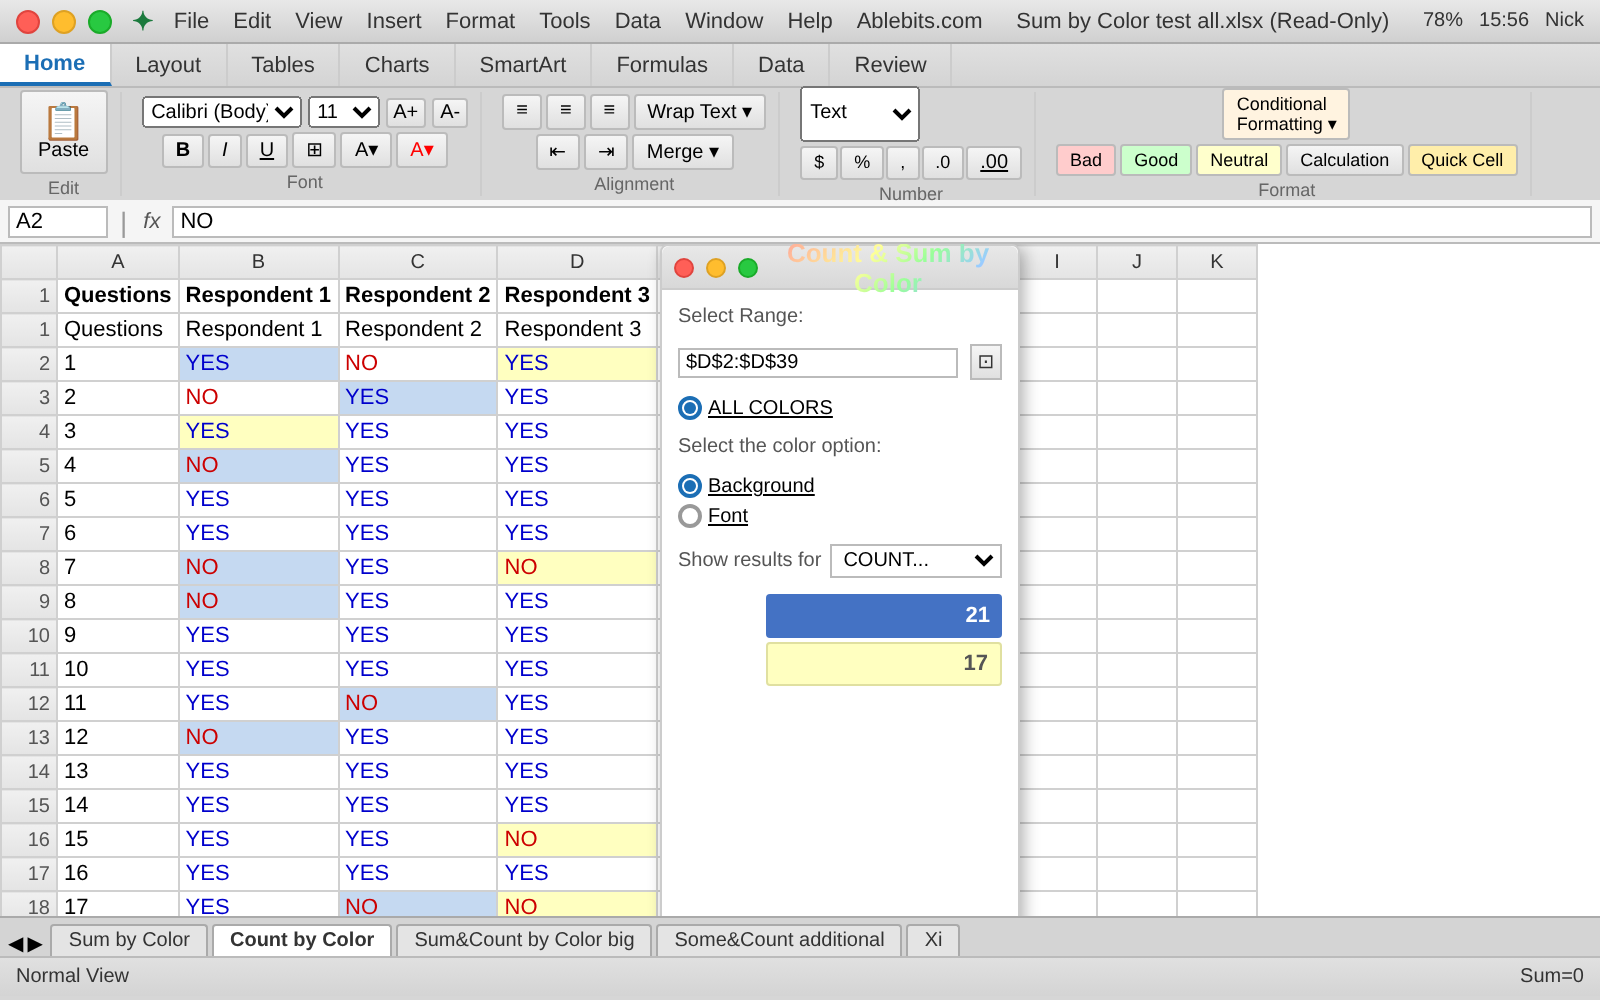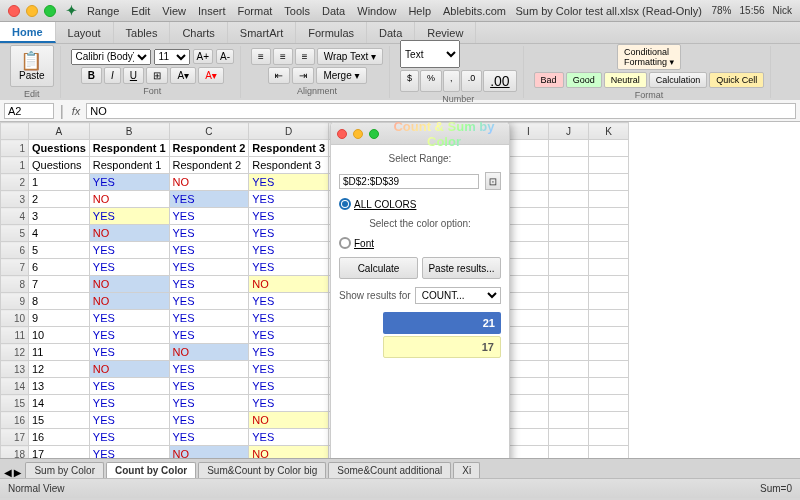--- a/index.html
+++ b/index.html
@@ -244,21 +244,20 @@
       gap: 8px;
       flex: 1;
       overflow: hidden;
     }
     .panel-row {
       display: flex;
       align-items: center;
       gap: 6px;
       font-size: 11px;
       color: #333;
-      justify-content: center;
     }
     .panel-label { font-size: 10px; color: #555; }
     #select-range-input {
       flex: 1;
       border: 1px solid #bbb;
       padding: 1px 3px;
       font-size: 10px;
       background: white;
     }
     .range-btn {
@@ -355,21 +354,21 @@
 
 <div id="titlebar">
   <div style="display:flex;align-items:center;gap:10px;flex:0 0 auto;">
     <div class="traffic-lights">
       <div class="traffic-light tl-red"></div>
       <div class="traffic-light tl-yellow"></div>
       <div class="traffic-light tl-green"></div>
     </div>
     <span style="font-size:13px;font-weight:bold;color:#1b7a3d;">✦</span>
     <div class="menu-bar">
-      <span>Range</span>
+      <span>File</span>
       <span>Edit</span>
       <span>View</span>
       <span>Insert</span>
       <span>Format</span>
       <span>Tools</span>
       <span>Data</span>
       <span>Window</span>
       <span>Help</span>
       <span>Ablebits.com</span>
     </div>
@@ -443,21 +442,21 @@
     <div class="ribbon-group-label">Alignment</div>
   </div>
   <div class="ribbon-group">
     <div style="display:flex;flex-direction:column;gap:2px;">
       <select style="font-size:10px;width:60px;height:28px;"><option>Text</option></select>
       <div style="display:flex;gap:1px;">
         <div class="ribbon-btn" style="font-size:9px;">$</div>
         <div class="ribbon-btn" style="font-size:9px;">%</div>
         <div class="ribbon-btn" style="font-size:9px;">,</div>
         <div class="ribbon-btn" style="font-size:9px;">.0</div>
-        <div class="ribbon-btn" style="font-size:14px;text-decoration:underline;">.00</div>
+        <div class="ribbon-btn" style="font-size:10px;text-decoration:underline;">.00</div>
       </div>
     </div>
     <div class="ribbon-group-label">Number</div>
   </div>
   <div class="ribbon-group">
     <div style="display:flex;gap:2px;align-items:center;flex-direction:column;">
       <div style="display:flex;gap:2px;">
         <div class="ribbon-btn" style="font-size:9px;background:#fff3e0;">Conditional<br>Formatting ▾</div>
       </div>
       <div style="display:flex;gap:2px;">
@@ -796,29 +795,31 @@
           <span>ALL COLORS</span>
         </div>
       </div>
 
       <div class="panel-row">
         <span class="panel-section-label">Select the color option:</span>
       </div>
 
       <div style="display:flex;flex-direction:column;gap:3px;">
         <div class="radio-option">
+          <div class="radio-circle selected">
+            <div class="radio-dot"></div>
+          </div>
+          <span>Background</span>
+        </div>
+        <div class="radio-option">
           <div class="radio-circle"></div>
           <span>Font</span>
         </div>
       </div>
 
-      <div style="display:flex;gap:4px;">
-        <div class="panel-action-btn">Calculate</div>
-        <div class="panel-action-btn">Paste results...</div>
-      </div>
 
       <div id="show-results-row">
         <span class="panel-label">Show results for</span>
         <select id="results-dropdown">
           <option>COUNT...</option>
         </select>
       </div>
 
       <div>
         <div class="result-bar-row">

